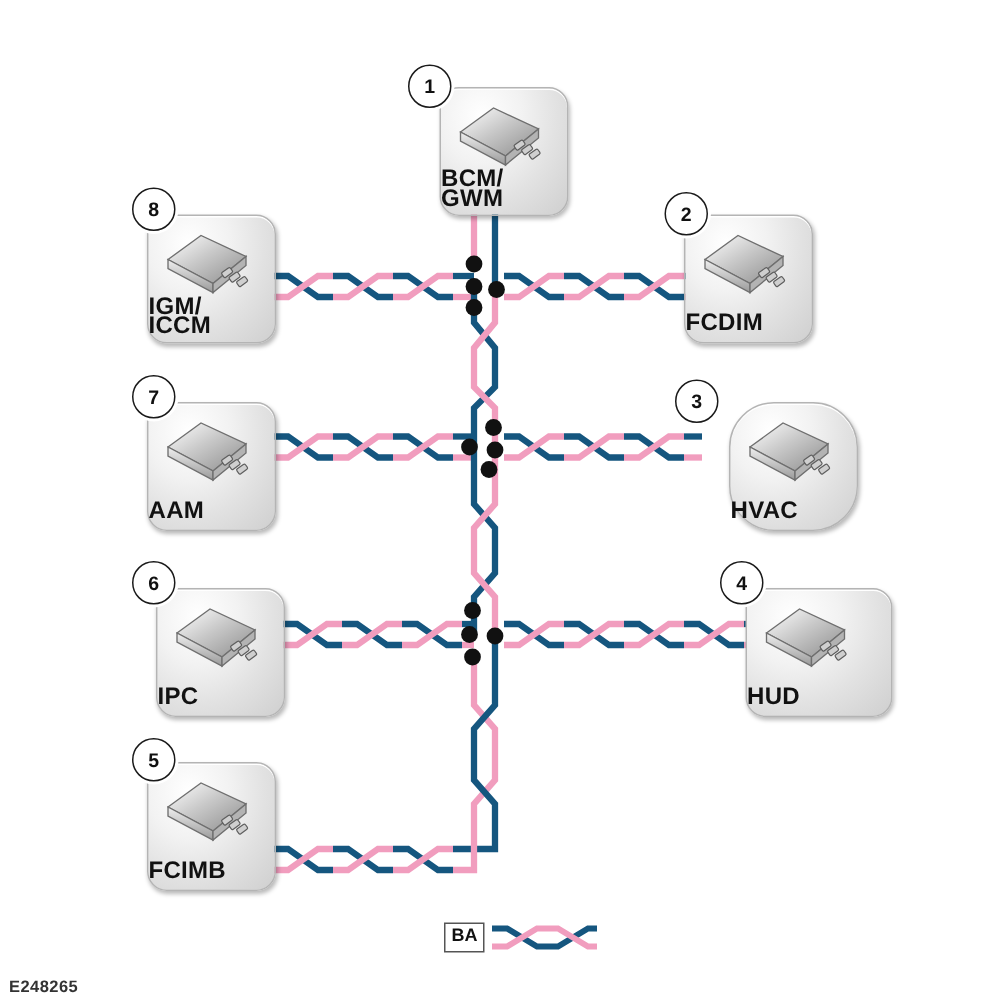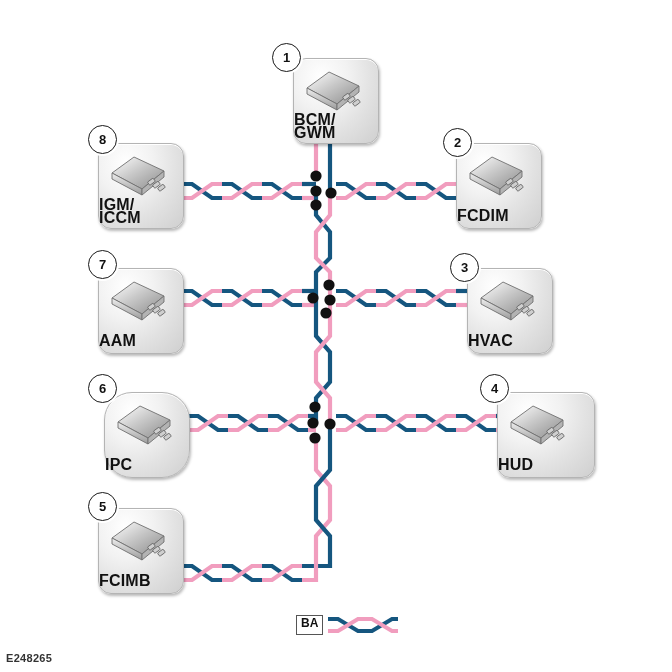--- a/index.html
+++ b/index.html
@@ -233,21 +233,21 @@
       <g stroke="#5e5e5e" stroke-width="0.8" fill="#cfcfcf">
         <rect x="40" y="27" width="7" height="4" rx="1" transform="rotate(-36 43 29)"></rect>
         <rect x="45" y="30" width="7" height="4" rx="1" transform="rotate(-36 48 32)"></rect>
         <rect x="50" y="33" width="7" height="4" rx="1" transform="rotate(-36 53 35)"></rect>
       </g>
     </svg>
     <div class="label">FCDIM</div>
   </div>
   <div class="badge" style="left:443px;top:128px;">2</div>
 
-  <div class="module" style="left:467px;top:268px;">
+  <div class="module" style="left:486px;top:268px;border-radius:30px;">
     <svg class="chip" viewBox="0 0 64 46">
       <path d="M4,20 L26,4 L56,18 L34,36 Z" fill="url(#g1a)" stroke="#6f6f6f" stroke-width="0.9"></path>
       <path d="M4,20 L4,26 L34,42 L34,36 Z" fill="url(#g1b)" stroke="#6f6f6f" stroke-width="0.9"></path>
       <path d="M34,36 L34,42 L56,24 L56,18 Z" fill="#b3b3b3" stroke="#6f6f6f" stroke-width="0.9"></path>
       <g stroke="#5e5e5e" stroke-width="0.8" fill="#cfcfcf">
         <rect x="40" y="27" width="7" height="4" rx="1" transform="rotate(-36 43 29)"></rect>
         <rect x="45" y="30" width="7" height="4" rx="1" transform="rotate(-36 48 32)"></rect>
         <rect x="50" y="33" width="7" height="4" rx="1" transform="rotate(-36 53 35)"></rect>
       </g>
     </svg>
@@ -278,21 +278,21 @@
       <g stroke="#5e5e5e" stroke-width="0.8" fill="#cfcfcf">
         <rect x="40" y="27" width="7" height="4" rx="1" transform="rotate(-36 43 29)"></rect>
         <rect x="45" y="30" width="7" height="4" rx="1" transform="rotate(-36 48 32)"></rect>
         <rect x="50" y="33" width="7" height="4" rx="1" transform="rotate(-36 53 35)"></rect>
       </g>
     </svg>
     <div class="label">FCIMB</div>
   </div>
   <div class="badge" style="left:88px;top:492px;">5</div>
 
-  <div class="module" style="left:104px;top:392px;border-radius:28px;">
+  <div class="module" style="left:104px;top:392px;">
     <svg class="chip" viewBox="0 0 64 46">
       <path d="M4,20 L26,4 L56,18 L34,36 Z" fill="url(#g1a)" stroke="#6f6f6f" stroke-width="0.9"></path>
       <path d="M4,20 L4,26 L34,42 L34,36 Z" fill="url(#g1b)" stroke="#6f6f6f" stroke-width="0.9"></path>
       <path d="M34,36 L34,42 L56,24 L56,18 Z" fill="#b3b3b3" stroke="#6f6f6f" stroke-width="0.9"></path>
       <g stroke="#5e5e5e" stroke-width="0.8" fill="#cfcfcf">
         <rect x="40" y="27" width="7" height="4" rx="1" transform="rotate(-36 43 29)"></rect>
         <rect x="45" y="30" width="7" height="4" rx="1" transform="rotate(-36 48 32)"></rect>
         <rect x="50" y="33" width="7" height="4" rx="1" transform="rotate(-36 53 35)"></rect>
       </g>
     </svg>

